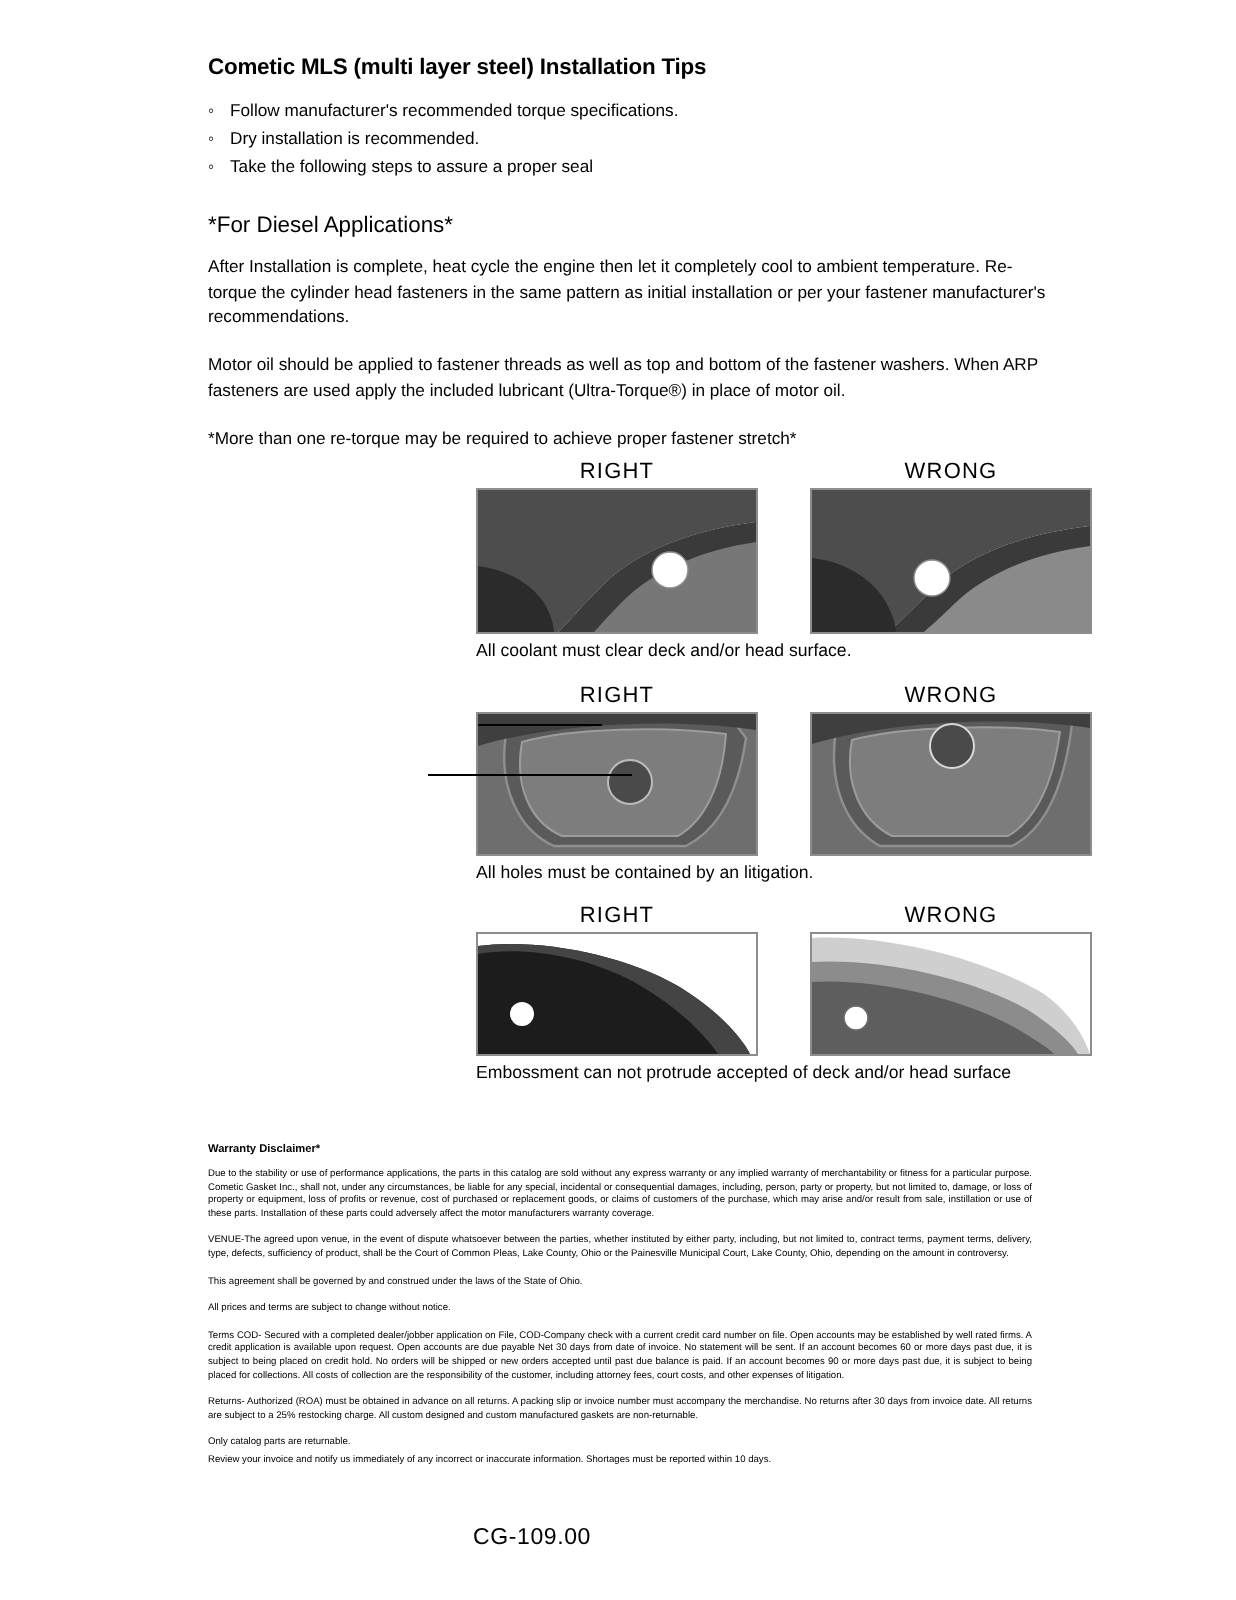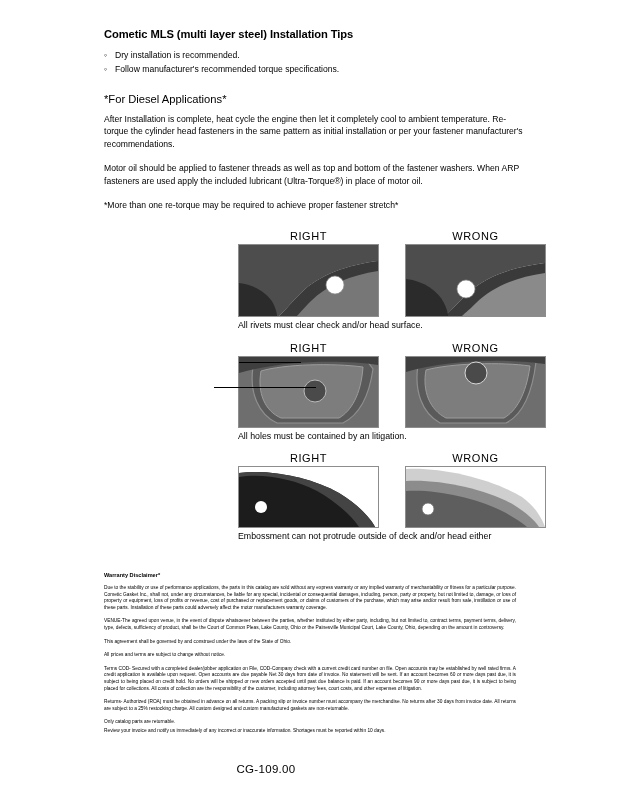--- a/index.html
+++ b/index.html
@@ -165,22 +165,23 @@
 </style>
 </head>
 <body>
 
 <div class="page">
 
   <div class="content">
     <h1 class="title">Cometic MLS (multi layer steel) Installation Tips</h1>
 
     <ul class="bullets">
+      <li>Follow manufacturer's recommended torque specifications.</li>
       <li>Dry installation is recommended.</li>
-      <li>Follow manufacturer's recommended torque specifications.</li>
+      <li>Take the following steps to assure a proper seal</li>
     </ul>
 
     <h2 class="subhead">*For Diesel Applications*</h2>
     <p class="body">After Installation is complete, heat cycle the engine then let it completely cool to ambient temperature. Re-torque the cylinder head fasteners in the same pattern as initial installation or per your fastener manufacturer's recommendations.</p>
     <p class="body">Motor oil should be applied to fastener threads as well as top and bottom of the fastener washers. When ARP fasteners are used apply the included lubricant (Ultra-Torque®) in place of motor oil.</p>
     <p class="body tight">*More than one re-torque may be required to achieve proper fastener stretch*</p>
   </div>
 
   <div class="figures">
 
@@ -205,21 +206,21 @@
             <rect x="0" y="0" width="139" height="71" fill="#ffffff"></rect>
             <path d="M0,0 L139,0 L139,18 C106,22 78,32 60,50 C48,62 42,68 38,71 L0,71 Z" fill="#4d4d4d"></path>
             <path d="M139,18 C106,22 78,32 60,50 C48,62 42,68 38,71 L139,71 Z" fill="#8a8a8a"></path>
             <path d="M38,71 C42,68 48,62 60,50 C78,32 106,22 139,18 L139,28 C110,32 86,42 70,58 C62,66 58,69 56,71 Z" fill="#3a3a3a"></path>
             <path d="M0,34 C18,36 32,46 38,58 C41,64 42,69 42,71 L0,71 Z" fill="#2b2b2b"></path>
             <circle cx="60" cy="44" r="9" fill="#ffffff" stroke="#8d8d8d" stroke-width="0.7"></circle>
           </svg>
         </div>
       </div>
     </div>
-    <div class="fig-caption">All rivets must clear check and/or head surface.</div>
+    <div class="fig-caption">All coolant must clear deck and/or head surface.</div>
 
     <div class="fig-row">
       <div class="fig-col">
         <div class="fig-label">RIGHT</div>
         <div class="fig-box" style="height:72px;">
           <svg width="139" height="70" viewBox="0 0 139 70">
             <rect x="0" y="0" width="139" height="70" fill="#ffffff"></rect>
             <path d="M0,0 L139,0 L139,70 L0,70 Z" fill="#6e6e6e"></path>
             <path d="M14,10 C40,2 96,0 128,4 L134,12 C130,40 120,58 104,66 L38,66 C20,58 10,36 14,10 Z" fill="#5a5a5a" stroke="#8f8f8f" stroke-width="1.2"></path>
             <path d="M22,14 C46,7 94,6 124,10 C122,38 112,54 100,61 L42,61 C26,54 18,36 22,14 Z" fill="#7d7d7d" stroke="#9c9c9c" stroke-width="1"></path>
@@ -262,21 +263,21 @@
           <svg width="139" height="60" viewBox="0 0 139 60">
             <rect x="0" y="0" width="139" height="60" fill="#ffffff"></rect>
             <path d="M0,2 C36,0 86,12 116,30 C130,40 136,52 139,60 L0,60 Z" fill="#cfcfcf"></path>
             <path d="M0,14 C34,12 80,22 108,38 C122,47 130,55 133,60 L0,60 Z" fill="#8c8c8c"></path>
             <path d="M0,24 C32,22 74,32 100,46 C112,53 118,57 121,60 L0,60 Z" fill="#5e5e5e"></path>
             <circle cx="22" cy="42" r="6" fill="#ffffff" stroke="#6b6b6b" stroke-width="0.8"></circle>
           </svg>
         </div>
       </div>
     </div>
-    <div class="fig-caption">Embossment can not protrude outside of deck and/or head either</div>
+    <div class="fig-caption">Embossment can not protrude accepted of deck and/or head surface</div>
   </div>
 
   <div class="callout-line" style="left:239px; top:362px; width:62px;"></div>
   <div class="callout-line" style="left:214px; top:387px; width:102px;"></div>
 
   <div class="warranty">
     <h3>Warranty Disclaimer*</h3>
     <p>Due to the stability or use of performance applications, the parts in this catalog are sold without any express warranty or any implied warranty of merchantability or fitness for a particular purpose.  Cometic Gasket Inc., shall not, under any circumstances, be liable for any special, incidental or consequential damages, including, person, party or property, but not limited to, damage, or loss of property or equipment, loss of profits or revenue, cost of purchased or replacement goods, or claims of customers of the purchase, which may arise and/or result from sale, instillation or use of these parts.  Installation of these parts could adversely affect the motor manufacturers warranty coverage.</p>
     <p>VENUE-The agreed upon venue, in the event of dispute whatsoever between the parties, whether instituted by either party, including, but not limited to, contract terms, payment terms, delivery, type, defects, sufficiency of product, shall be the Court of Common Pleas, Lake County, Ohio or the Painesville Municipal Court, Lake County, Ohio, depending on the amount in controversy.</p>
     <p>This agreement shall be governed by and construed under the laws of the State of Ohio.</p>

